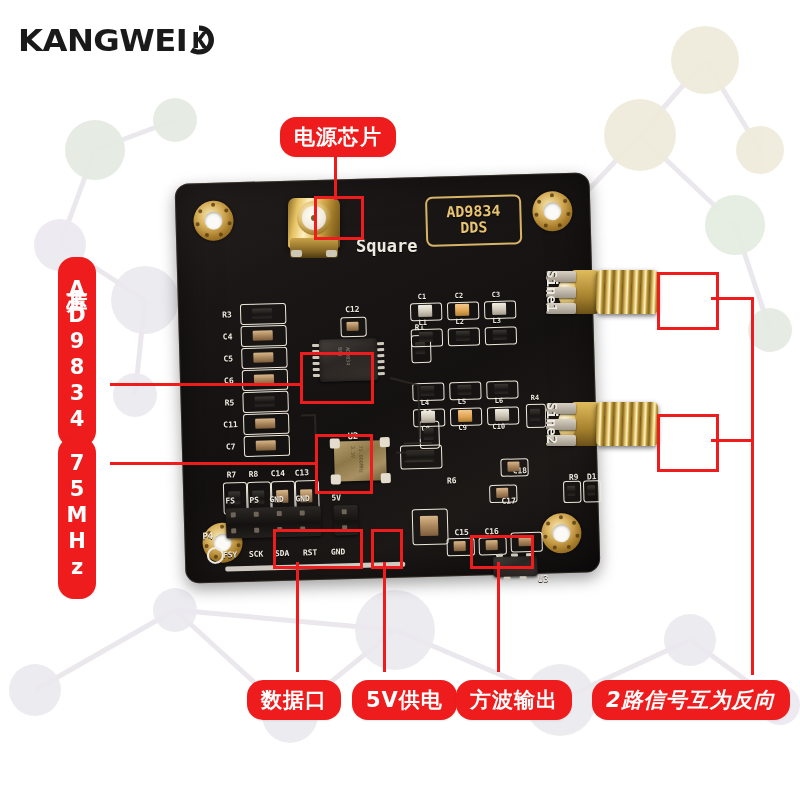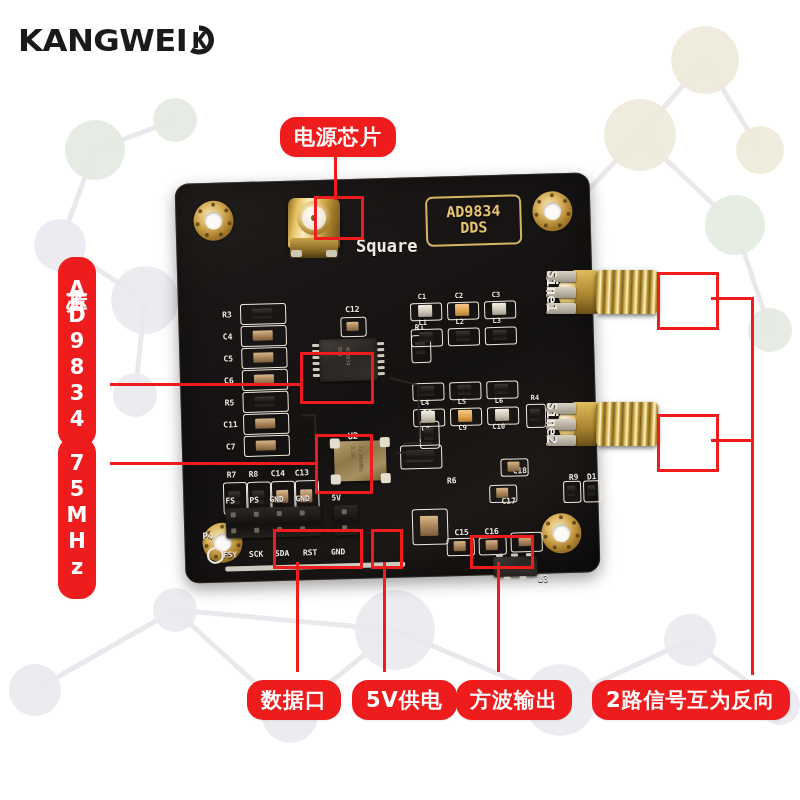--- a/index.html
+++ b/index.html
@@ -482,13 +482,13 @@
 <div class="callout v" style="left:58px;top:257px;">主芯片AD9834</div>
 
 <div class="callout v" style="left:58px;top:437px;">75MHz晶振</div>
 
 <div class="callout h" style="left:247px;top:680px;">数据口</div>
 
 <div class="callout h" style="left:352px;top:680px;">5V供电</div>
 
 <div class="callout h" style="left:456px;top:680px;">方波输出</div>
 
-<div class="callout h" style="left:592px;top:680px;">2路信号互为反向</div>
+<div class="callout h" style="left:592px;top:680px;font-style:italic;">2路信号互为反向</div>
 
 </body></html>

